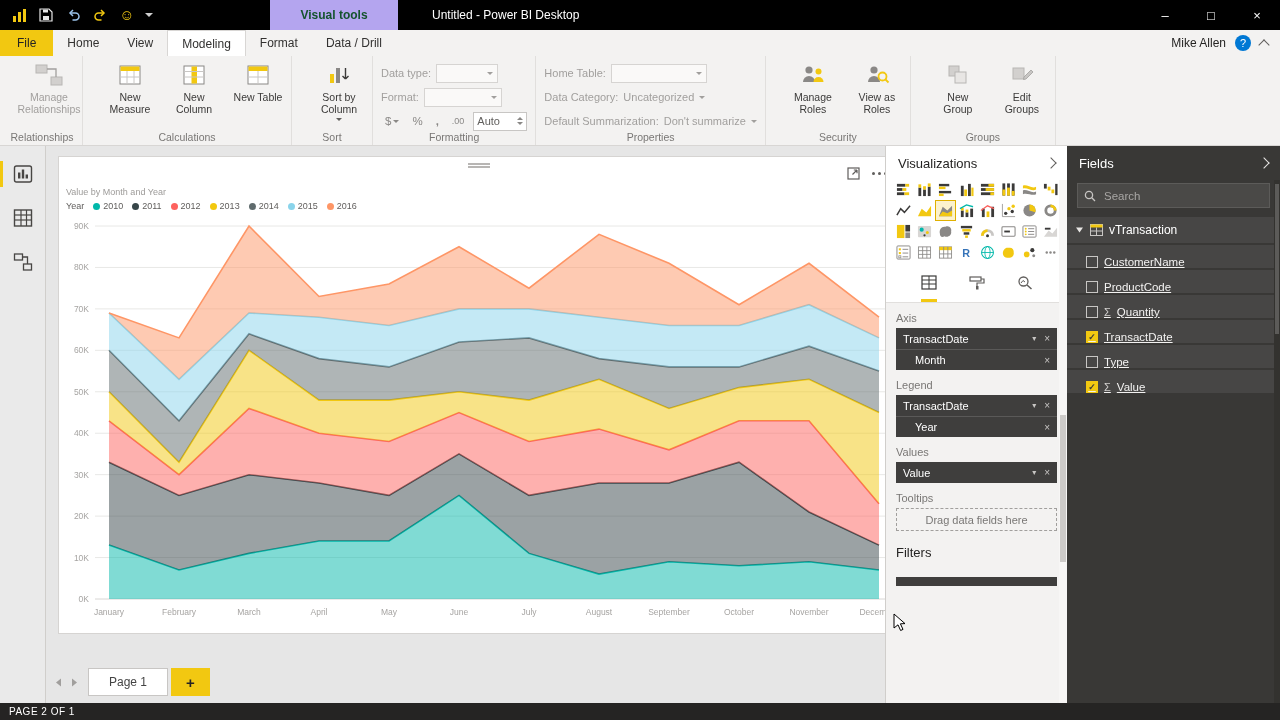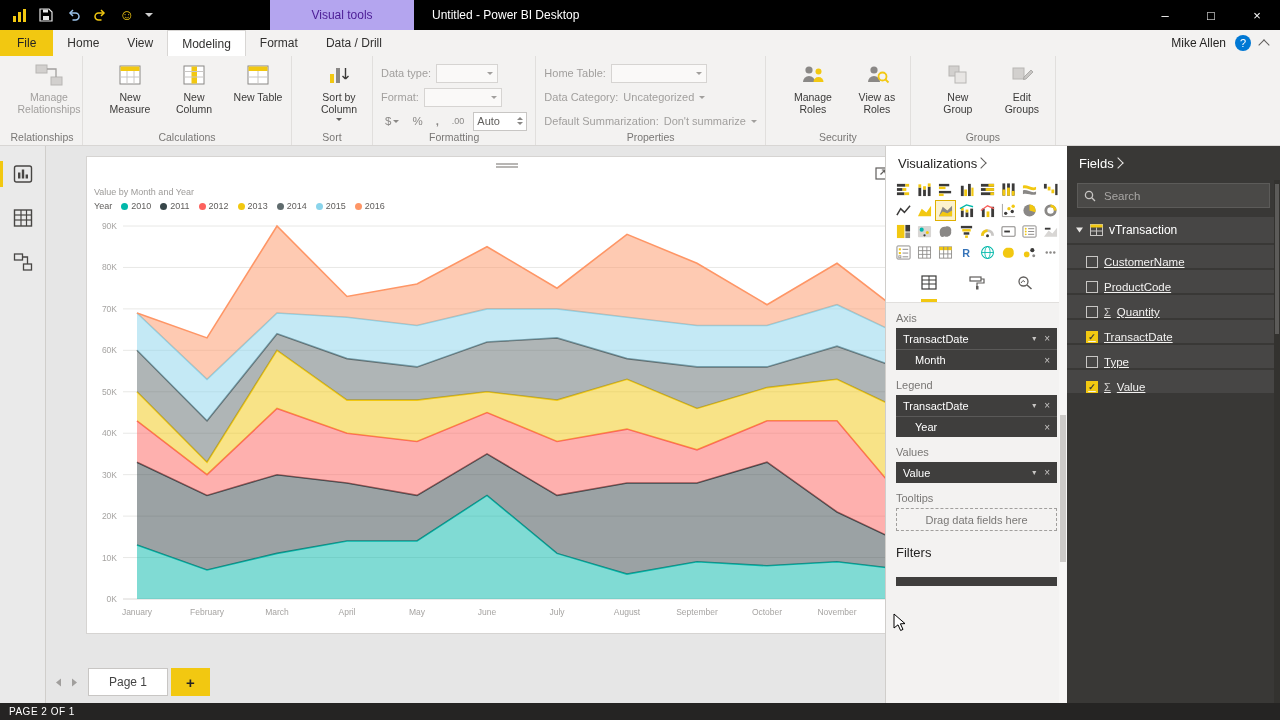--- a/index.html
+++ b/index.html
@@ -8,21 +8,21 @@
 
   
   .titlebar{height:30px;background:#000;display:flex;align-items:center;position:relative;color:#fff;flex:none;}
   .qat{display:flex;align-items:center;gap:9px;padding:0 10px;}
   .qat .qbtn{display:flex;align-items:center;justify-content:center;width:18px;height:18px;}
   .smiley{color:#f2c811;font-size:15px;line-height:16px;}
   .tri-down{width:0;height:0;border-left:4px solid transparent;border-right:4px solid transparent;border-top:4px solid currentColor;display:inline-block;}
   .tri-down.tiny{border-left-width:3px;border-right-width:3px;border-top-width:3.5px;}
   .tri-up{width:0;height:0;border-left:3px solid transparent;border-right:3px solid transparent;border-bottom:3.5px solid currentColor;display:inline-block;}
   .qcaret{color:#cfcfcf;}
-  .vt-tab{position:absolute;left:270px;top:0;width:144px;height:30px;background:#b4a5ef;color:#4c1d95;display:flex;align-items:center;justify-content:center;font-size:12px;cursor:pointer;}
+  .vt-tab{position:absolute;left:270px;top:0;width:128px;height:30px;background:#b4a5ef;color:#14532d;display:flex;align-items:center;justify-content:center;font-size:12px;cursor:pointer;font-weight:bold;}
   .win-title{position:absolute;left:432px;top:0;height:30px;display:flex;align-items:center;font-size:12px;color:#fff;}
   .win-controls{margin-left:auto;display:flex;height:30px;}
   .win-btn{width:46px;height:30px;display:flex;align-items:center;justify-content:center;font-size:13px;color:#fff;cursor:pointer;}
 
   
   .tabstrip{height:26px;background:#f3f2f1;display:flex;align-items:stretch;position:relative;flex:none;}
   .tab{padding:0 14px;font-size:12px;color:#323130;display:flex;align-items:center;cursor:pointer;}
   .tab.file{background:#f2c811;color:#252423;padding:0 17px;}
   .tab.active{background:#fff;border:1px solid #d8d6d4;border-bottom:none;}
   .account{margin-left:auto;display:flex;align-items:center;gap:9px;padding-right:12px;font-size:12px;color:#252423;}
@@ -45,39 +45,39 @@
   .spinarrows{display:flex;flex-direction:column;gap:2px;color:#8a8886;}
   .tri-down.tiny2{border-left-width:3px;border-right-width:3px;border-top-width:3.5px;}
 
   
   .workspace{flex:1;display:flex;min-height:0;}
   .views{width:46px;background:#eaeaea;border-right:1px solid #d0cecb;padding-top:14px;display:flex;flex-direction:column;gap:16px;flex:none;}
   .view{position:relative;display:flex;justify-content:center;padding:3px 0;cursor:pointer;}
   .view.active::before{content:"";position:absolute;left:0;top:1px;bottom:1px;width:3px;background:#f2c811;}
 
   .canvas{flex:1;position:relative;background:#e6e6e6;min-width:0;}
-  .page{position:absolute;left:12px;top:10px;width:842px;height:478px;background:#fff;border:1px solid #d6d4d2;margin-left:28px;}
+  .page{position:absolute;left:12px;top:10px;width:842px;height:478px;background:#fff;border:1px solid #d6d4d2;}
   .grip{position:absolute;top:6px;left:50%;transform:translateX(-50%);width:22px;height:5px;border-top:2px solid #b8b6b4;border-bottom:2px solid #b8b6b4;cursor:grab;}
   .visual-actions{position:absolute;top:10px;right:12px;display:flex;align-items:center;gap:12px;color:#605e5c;}
   .dots{display:flex;gap:3px;cursor:pointer;}
   .dots i{width:3px;height:3px;border-radius:50%;background:#605e5c;}
   .chart-title{position:absolute;left:7px;top:30px;font-size:9px;color:#9d9b99;}
   .legend{position:absolute;left:7px;top:44px;display:flex;align-items:center;gap:9px;font-size:9px;color:#605e5c;}
   .litem{display:inline-flex;align-items:center;gap:3px;cursor:pointer;}
   .ldot{width:7px;height:7px;border-radius:50%;display:inline-block;}
   .chartwrap{position:absolute;left:2px;top:57px;}
 
   .pagetabs{position:absolute;left:4px;top:521px;height:30px;display:flex;align-items:center;}
   .pg-arrow{width:16px;display:flex;justify-content:center;color:#a19f9d;cursor:pointer;}
   .pagetab{background:#fff;border:1px solid #c8c6c4;height:28px;display:flex;align-items:center;padding:0 20px;font-size:12px;color:#444;margin-left:6px;cursor:pointer;}
   .pagetab.plus{background:#f2c811;border-color:#f2c811;padding:0 14px;font-size:15px;color:#252423;margin-left:3px;font-weight:bold;}
 
   
   .viz-panel{width:182px;background:#fff;border-left:1px solid #d0cecb;display:flex;flex-direction:column;position:relative;flex:none;}
-  .panel-header{height:34px;display:flex;align-items:center;justify-content:flex-start;padding:0 12px;font-size:13px;color:#252423;flex:none;}
+  .panel-header{height:34px;display:flex;align-items:center;justify-content:space-between;padding:0 12px;font-size:13px;color:#252423;flex:none;}
   .chev-right{width:8px;height:8px;border-right:1.6px solid #605e5c;border-top:1.6px solid #605e5c;transform:rotate(45deg);}
   #viz-grid{display:grid;grid-template-columns:repeat(8,19px);gap:2px;justify-content:center;padding:0 0 6px;}
   .vicon{width:19px;height:19px;display:flex;align-items:center;justify-content:center;cursor:pointer;}
   .vicon.sel{background:#fcf2cd;outline:1.5px solid #e0b000;}
   .viz-tabs{display:flex;justify-content:center;gap:32px;padding:7px 0 0;border-bottom:1px solid #e1dfdd;flex:none;}
   .vtab{padding-bottom:5px;cursor:pointer;border-bottom:3px solid transparent;}
   .vtab.active{border-bottom-color:#f2c811;}
   .viz-body{flex:1;background:#f3f2f1;padding:0 10px;overflow:hidden;display:flex;flex-direction:column;}
   .well-label{font-size:11px;color:#797775;margin:9px 0 4px;}
   .pill{background:#3f3e3d;color:#fff;height:21px;display:flex;align-items:center;justify-content:space-between;padding:0 7px;font-size:11px;cursor:pointer;}

